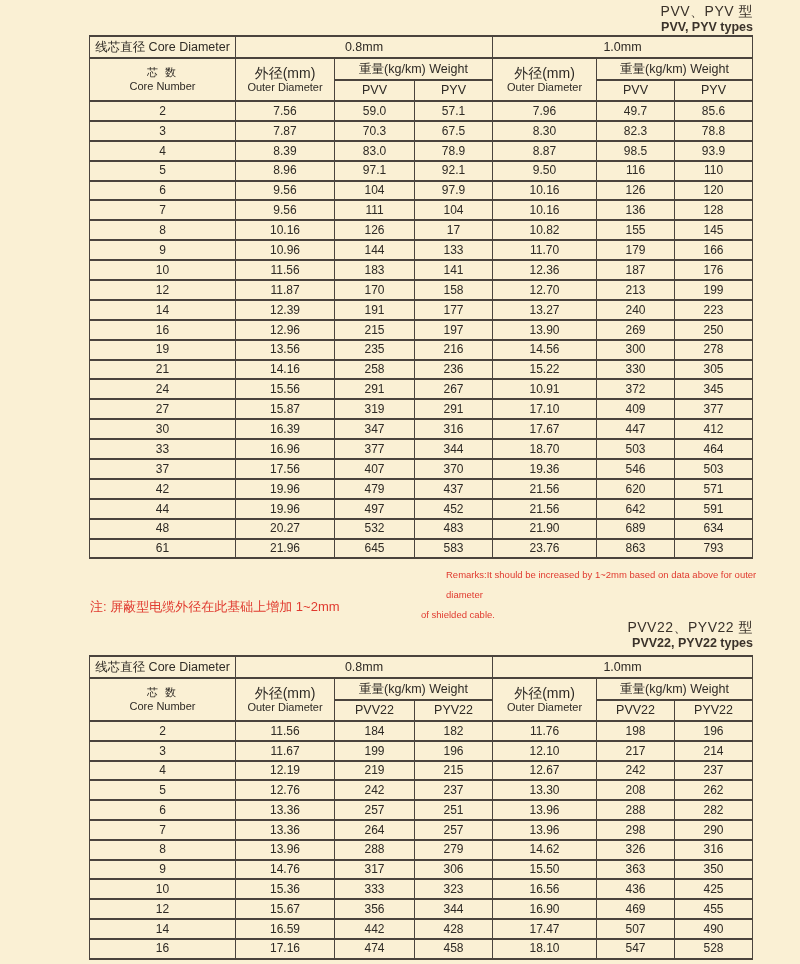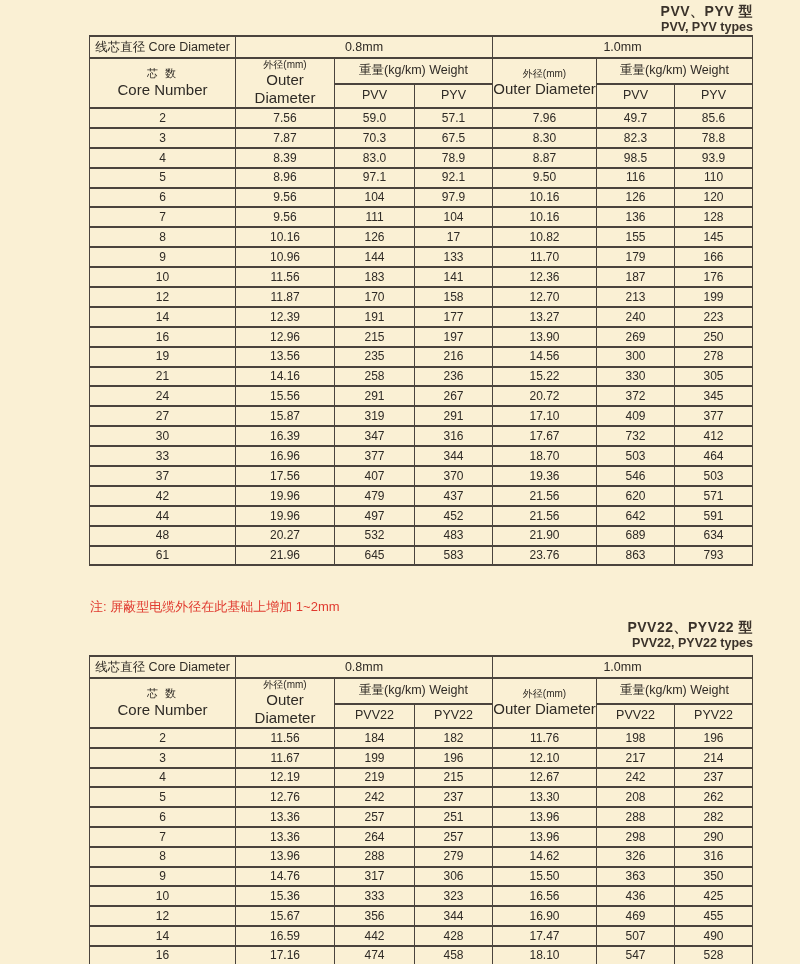--- a/index.html
+++ b/index.html
@@ -8,21 +8,21 @@
     width:800px; height:964px;
     background:#faf0d4;
     font-family:"Liberation Sans","DejaVu Sans",sans-serif;
     color:#2e2a25;
     position:relative;
     overflow:hidden;
   }
   .section-title { position:absolute; right:47px; text-align:right; color:#3a322a; }
   .t1-title { top:3px; }
   .t2-title { top:619px; }
-  .title-zh { font-size:14px; font-weight:bold; line-height:17px; letter-spacing:0.5px; }
+  .title-zh { font-size:14px; font-weight:normal; line-height:17px; letter-spacing:0.5px; }
   .title-en { font-size:12.5px; font-weight:bold; line-height:15px;text-align:right; }
 
   table.spec {
     position:absolute; left:89px; width:663px;
     border-collapse:collapse; table-layout:fixed;
   }
   .table1 { top:35px; }
   .table2 { top:655px; }
 
   .spec th, .spec td {
@@ -32,22 +32,22 @@
     border-bottom:2px solid #4a443d;
     text-align:center; vertical-align:middle;
     padding:0; font-weight:normal;
     font-size:12px; line-height:1.2;
   }
   .spec thead tr.r1 { height:22px; }
   .spec thead tr.r2 { height:22px; }
   .spec thead tr.r3 { height:21px; }
   .spec thead th { font-size:12.5px;margin-left:36px; }
   .spec thead .sub-divider th { border-top-width:1px; }
-  .spec .zh-line { display:block; font-size:10px; }
-  .spec .en-line { display:block; font-size:15px; }
+  .spec .zh-line { display:block; font-size:14px; }
+  .spec .en-line { display:block; font-size:11px; }
   .spec .core-head .zh-line { font-size:11px; letter-spacing:2px; }
   .table1 tbody tr { height:19.9px; }
   .table2 tbody tr { height:19.8px; }
 
   .remark-zh {
     position:absolute; left:90px; top:598px;
     color:#e03a2f; font-size:13px; white-space:nowrap;
   }
   .remark-en {
     position:absolute; left:421px; top:565px; width:338px;
@@ -227,40 +227,40 @@
         <td>236</td>
         <td>15.22</td>
         <td>330</td>
         <td>305</td>
       </tr>
       <tr>
         <td>24</td>
         <td>15.56</td>
         <td>291</td>
         <td>267</td>
-        <td>20.72</td>
+        <td>10.91</td>
         <td>372</td>
         <td>345</td>
       </tr>
       <tr>
         <td>27</td>
         <td>15.87</td>
         <td>319</td>
         <td>291</td>
         <td>17.10</td>
         <td>409</td>
         <td>377</td>
       </tr>
       <tr>
         <td>30</td>
         <td>16.39</td>
         <td>347</td>
         <td>316</td>
         <td>17.67</td>
-        <td>732</td>
+        <td>447</td>
         <td>412</td>
       </tr>
       <tr>
         <td>33</td>
         <td>16.96</td>
         <td>377</td>
         <td>344</td>
         <td>18.70</td>
         <td>503</td>
         <td>464</td>
@@ -308,20 +308,22 @@
         <td>583</td>
         <td>23.76</td>
         <td>863</td>
         <td>793</td>
       </tr>
     </tbody>
 </table>
 
 <div class="remark-zh">注:  屏蔽型电缆外径在此基础上增加 1~2mm</div>
 <div class="remark-en">
+  <div class="l1">Remarks:It should be increased by 1~2mm based on data above for outer diameter</div>
+  <div class="l2">of shielded cable.</div>
 </div>
 
 <div class="section-title t2-title">
   <div class="title-zh">PVV22、PYV22 型</div>
   <div class="title-en">PVV22, PYV22 types</div>
 </div>
 
 <table class="spec table2">
   <colgroup>
     <col style="width:146px">

